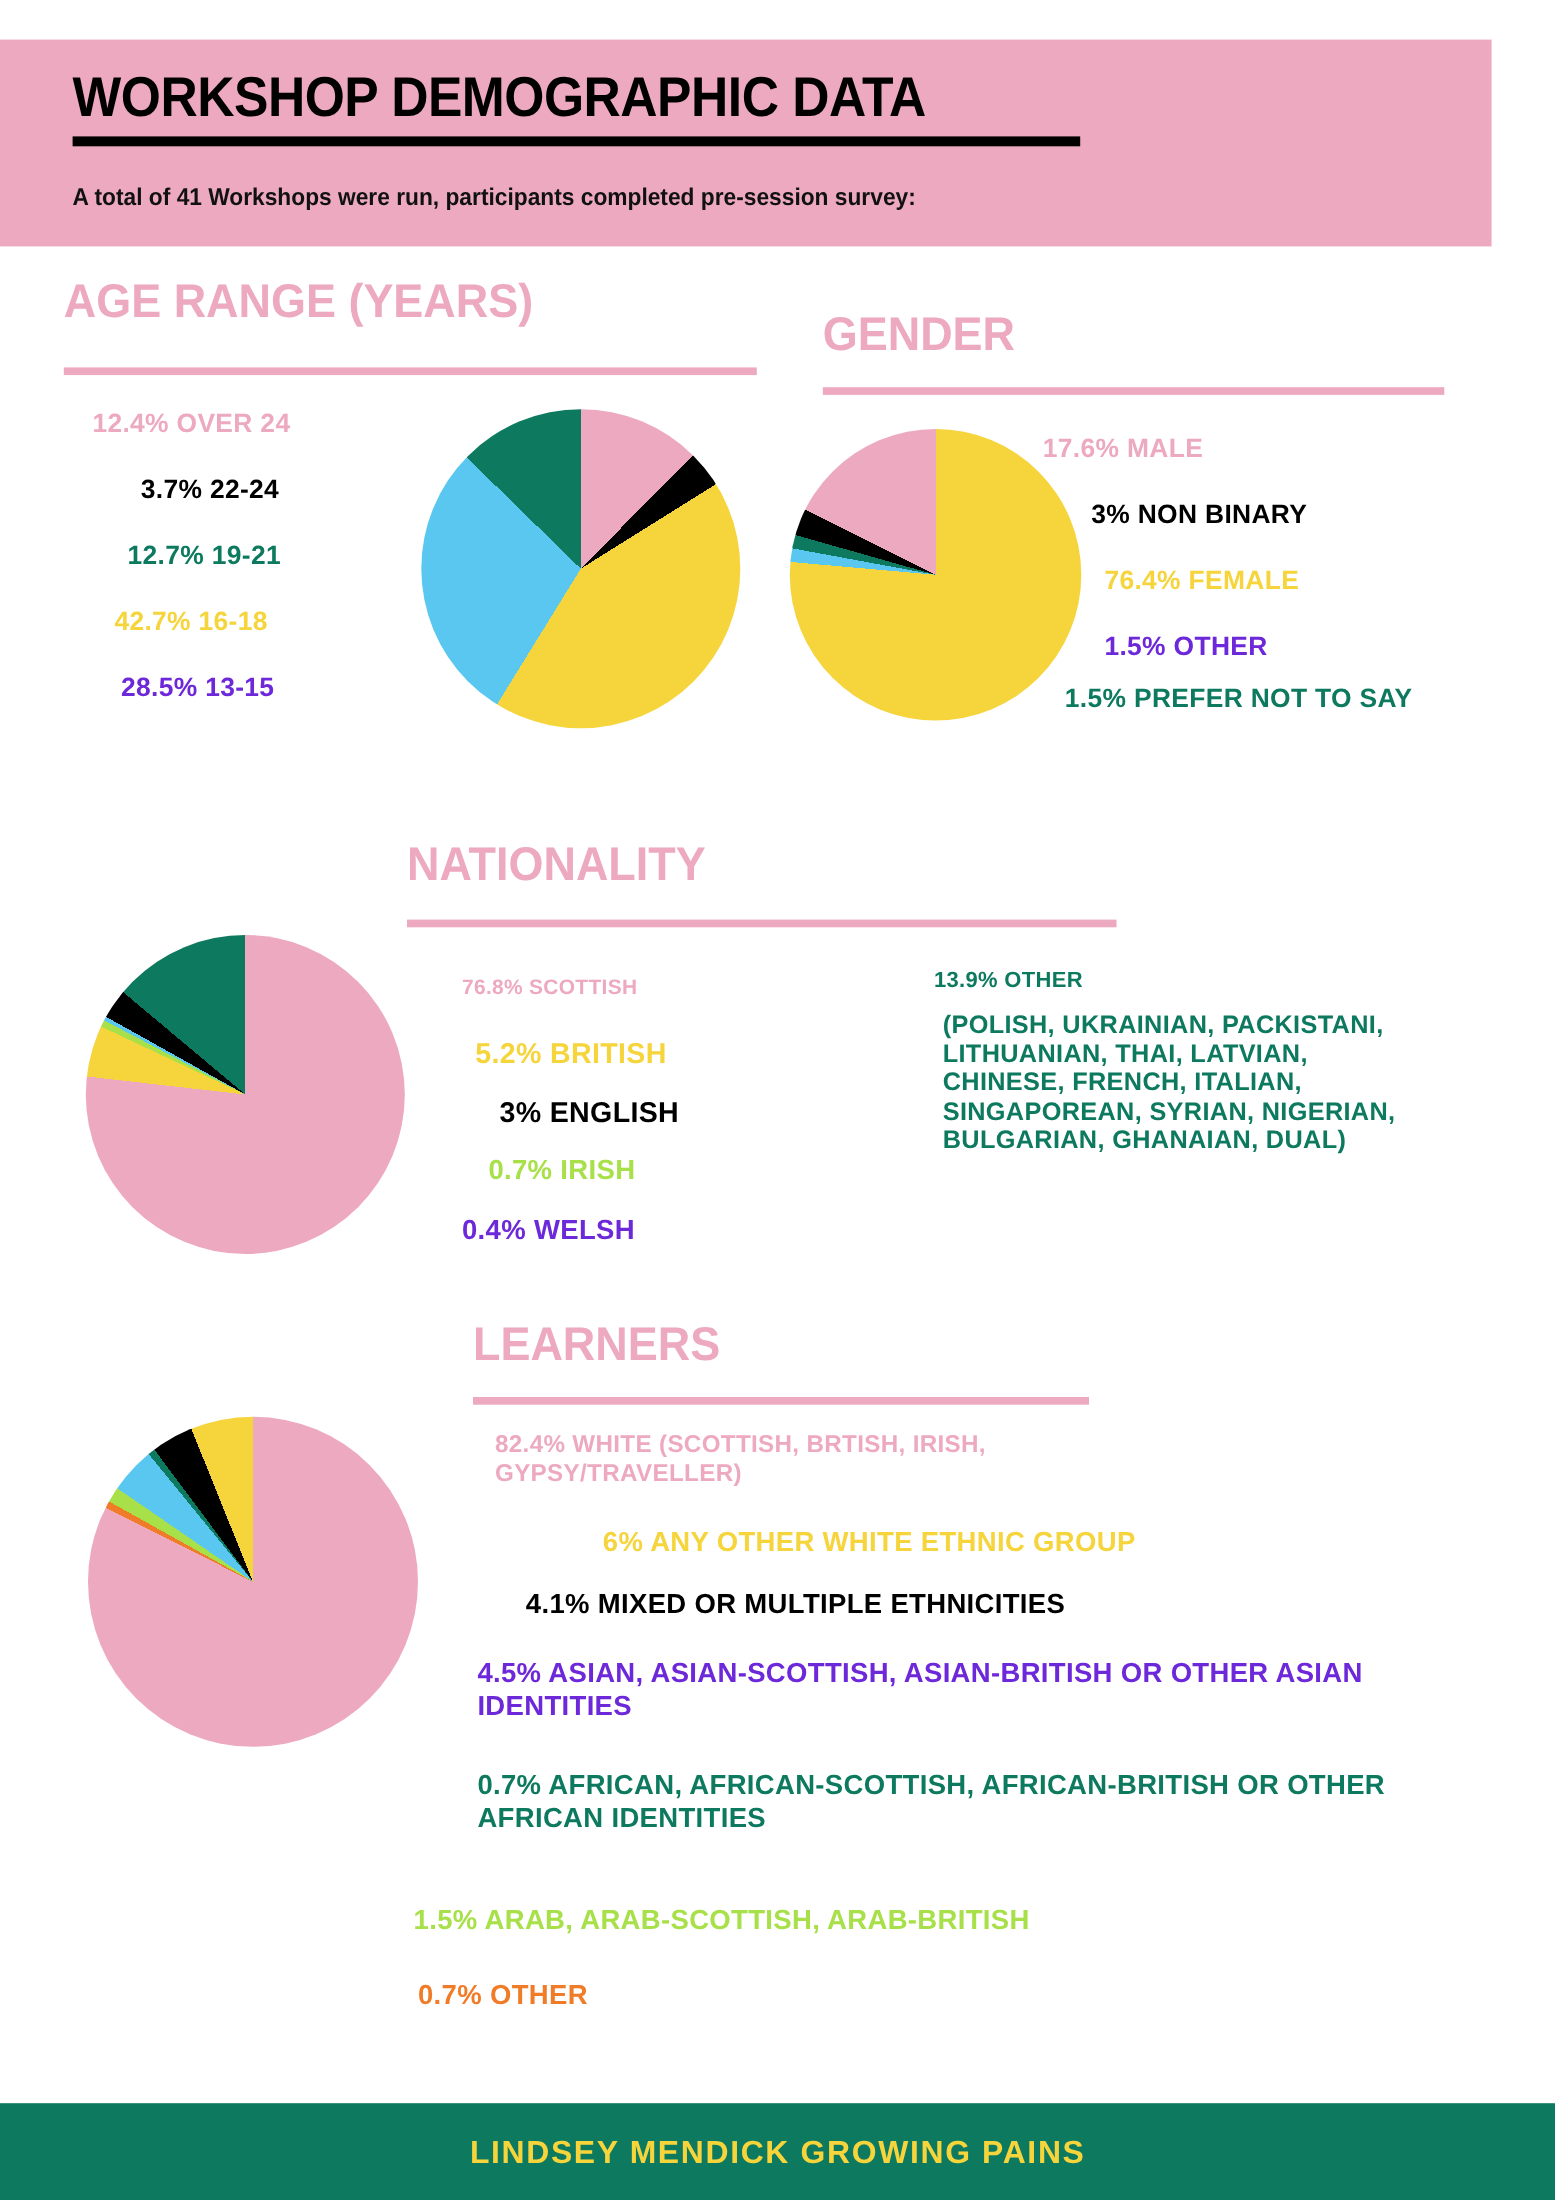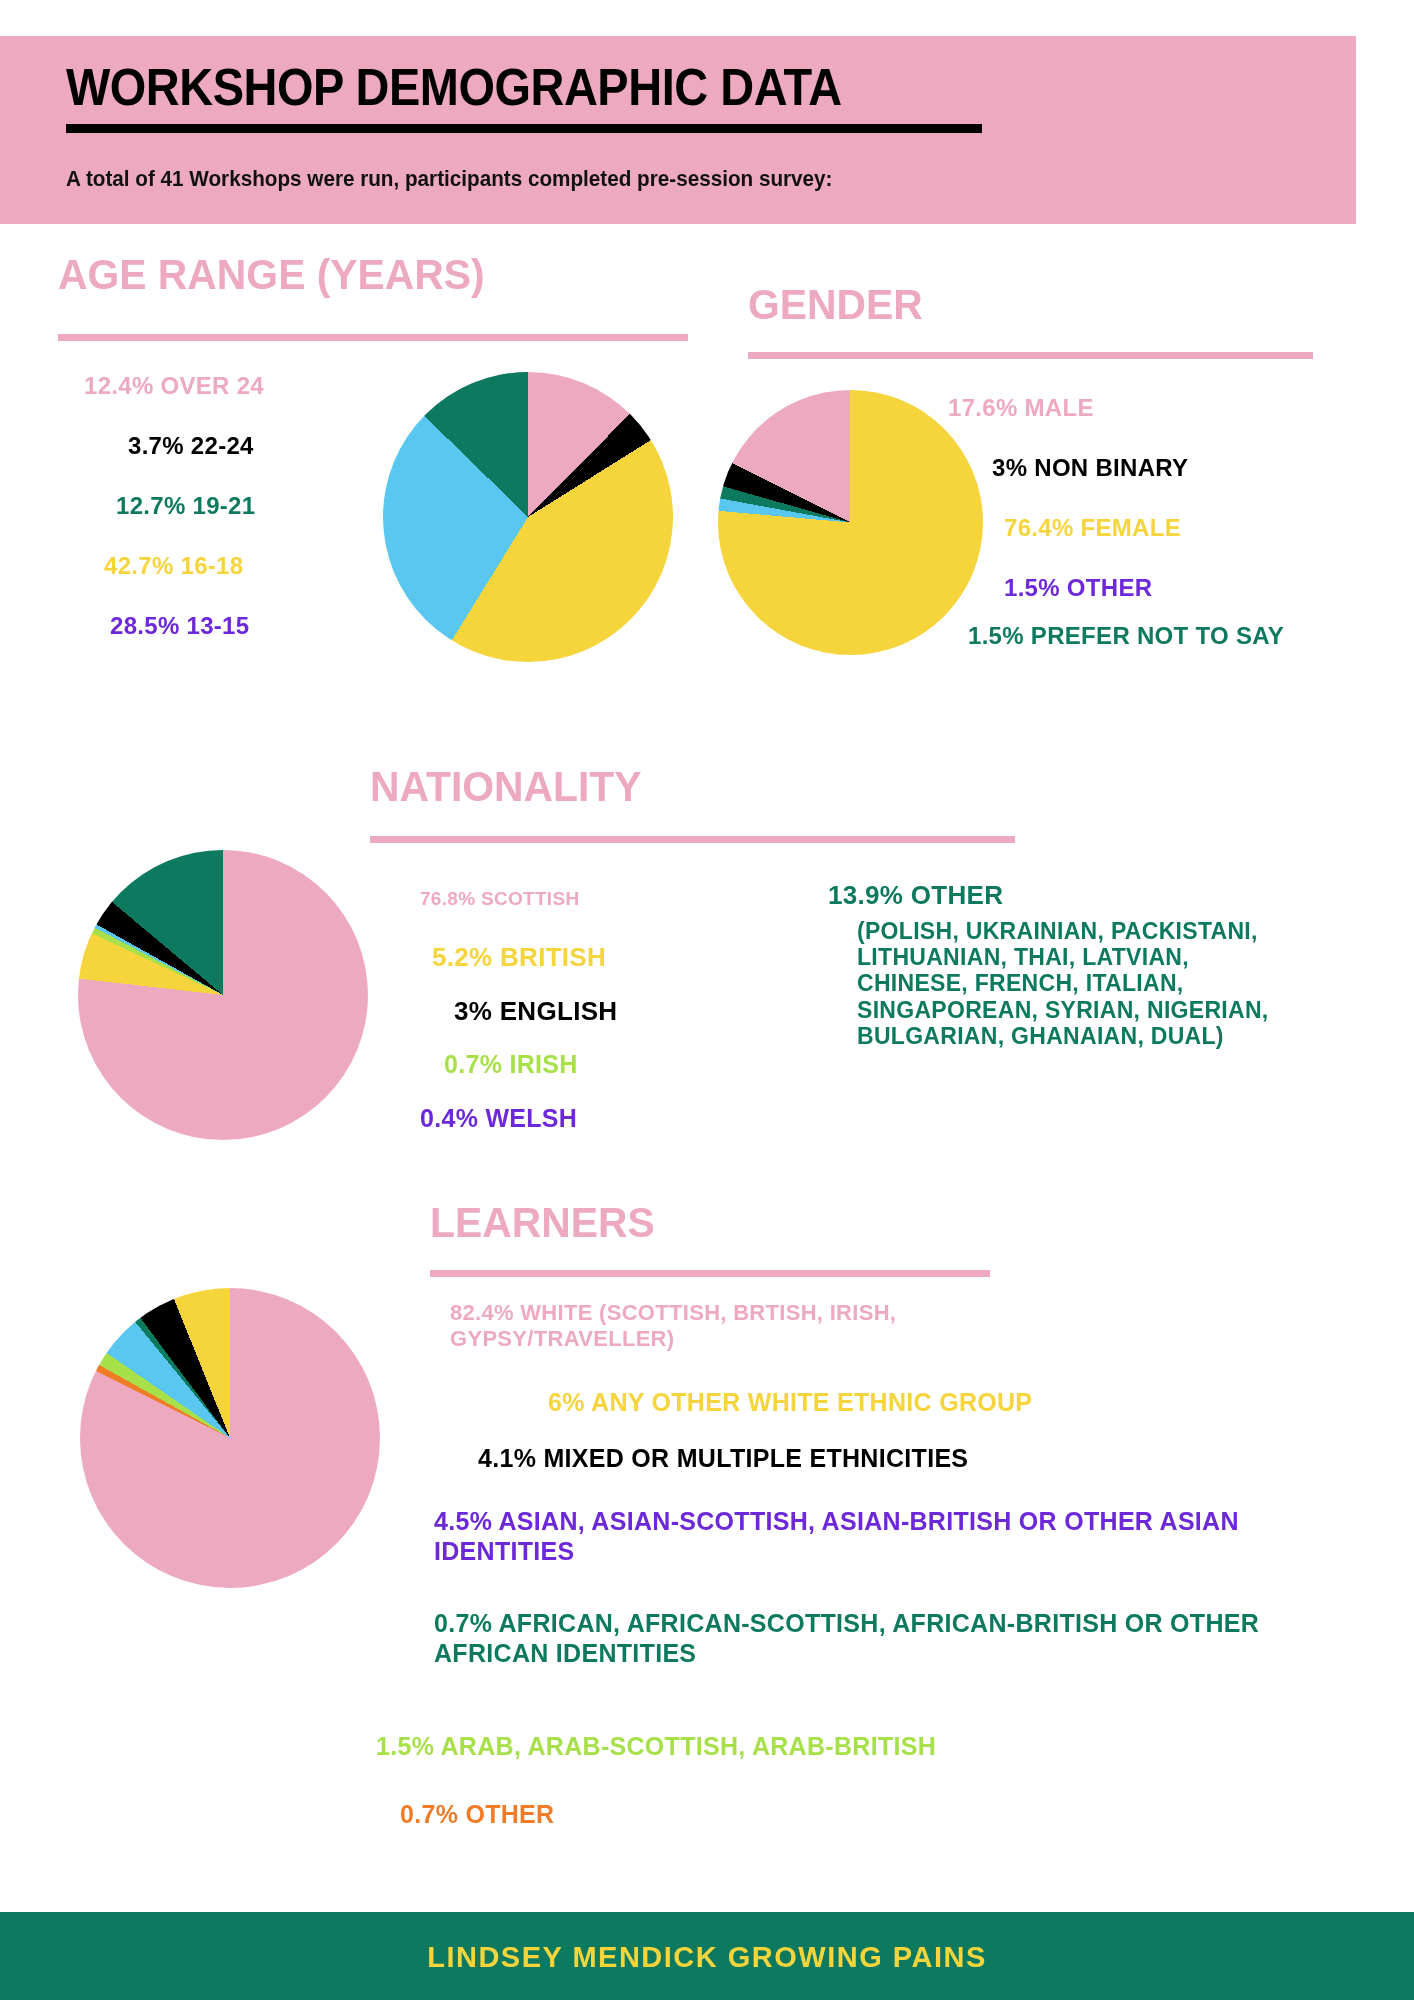--- a/index.html
+++ b/index.html
@@ -155,42 +155,42 @@
 
 <div class="sec-title" style="left:370px; top:762px;">NATIONALITY</div>
 <div class="sec-rule" style="left:370px; top:836px; width:645px;"></div>
 
 <div class="lg c-pink" style="left:420px; top:888px; font-size:19px;text-align:right;">76.8% SCOTTISH</div>
 <div class="lg c-yellow" style="left:432px; top:942px; font-size:26px;">5.2% BRITISH</div>
 <div class="lg c-black" style="left:454px; top:996px; font-size:26px;">3% ENGLISH</div>
 <div class="lg c-lime" style="left:444px; top:1050px; font-size:25px;">0.7% IRISH</div>
 <div class="lg c-blue" style="left:420px; top:1104px; font-size:25px;">0.4% WELSH</div>
 
-<div class="lg c-green" style="left:828px; top:880px; font-size:26px;">13.9% OTHER</div>
+<div class="lg c-green" style="left:849px; top:880px; font-size:20px;">13.9% OTHER</div>
 <div class="lg c-green wrap" style="left:820px; top:918px; width:440px; font-size:23px; line-height:1.14;margin-left:37px;">(POLISH, UKRAINIAN, PACKISTANI, LITHUANIAN, THAI, LATVIAN, CHINESE, FRENCH, ITALIAN, SINGAPOREAN, SYRIAN, NIGERIAN, BULGARIAN, GHANAIAN, DUAL)</div>
 
 <div class="pie" style="left:78px; top:850px; width:290px; height:290px;
             background: conic-gradient(
               #eda9c0 0turn 0.768turn,
               #f5d43c 0.768turn 0.820turn,
               #a8e04a 0.820turn 0.827turn,
               #59c7f0 0.827turn 0.831turn,
               #000000 0.831turn 0.861turn,
               #0d7a5f 0.861turn 1turn);"></div>
 
 <div class="sec-title" style="left:430px; top:1198px;">LEARNERS</div>
 <div class="sec-rule" style="left:430px; top:1270px; width:560px;"></div>
 
 <div class="lg c-pink wrap" style="left:450px; top:1300px; width:640px; font-size:22px; line-height:1.2;">82.4% WHITE (SCOTTISH, BRTISH, IRISH, GYPSY/TRAVELLER)</div>
 <div class="lg c-yellow" style="left:548px; top:1388px; font-size:25px;">6% ANY OTHER WHITE ETHNIC GROUP</div>
 <div class="lg c-black" style="left:478px; top:1444px; font-size:25px;">4.1% MIXED OR MULTIPLE ETHNICITIES</div>
 <div class="lg c-blue wrap" style="left:434px; top:1506px; width:880px; font-size:25px; line-height:1.2;">4.5% ASIAN, ASIAN-SCOTTISH, ASIAN-BRITISH OR OTHER ASIAN IDENTITIES</div>
 <div class="lg c-green wrap" style="left:434px; top:1608px; width:890px; font-size:25px; line-height:1.2;">0.7% AFRICAN, AFRICAN-SCOTTISH, AFRICAN-BRITISH OR OTHER AFRICAN IDENTITIES</div>
 <div class="lg c-lime" style="left:376px; top:1732px; font-size:25px;">1.5% ARAB, ARAB-SCOTTISH, ARAB-BRITISH</div>
-<div class="lg c-orange" style="left:400px; top:1800px; font-size:25px;">0.7% OTHER</div>
+<div class="lg c-orange" style="left:380px; top:1800px; font-size:25px;">0.7% OTHER</div>
 
 <div class="pie" style="left:80px; top:1288px; width:300px; height:300px;
             background: conic-gradient(
               #eda9c0 0turn 0.824turn,
               #f07c28 0.824turn 0.831turn,
               #a8e04a 0.831turn 0.846turn,
               #59c7f0 0.846turn 0.891turn,
               #0d7a5f 0.891turn 0.898turn,
               #000000 0.898turn 0.939turn,
               #f5d43c 0.939turn 1turn);"></div>

